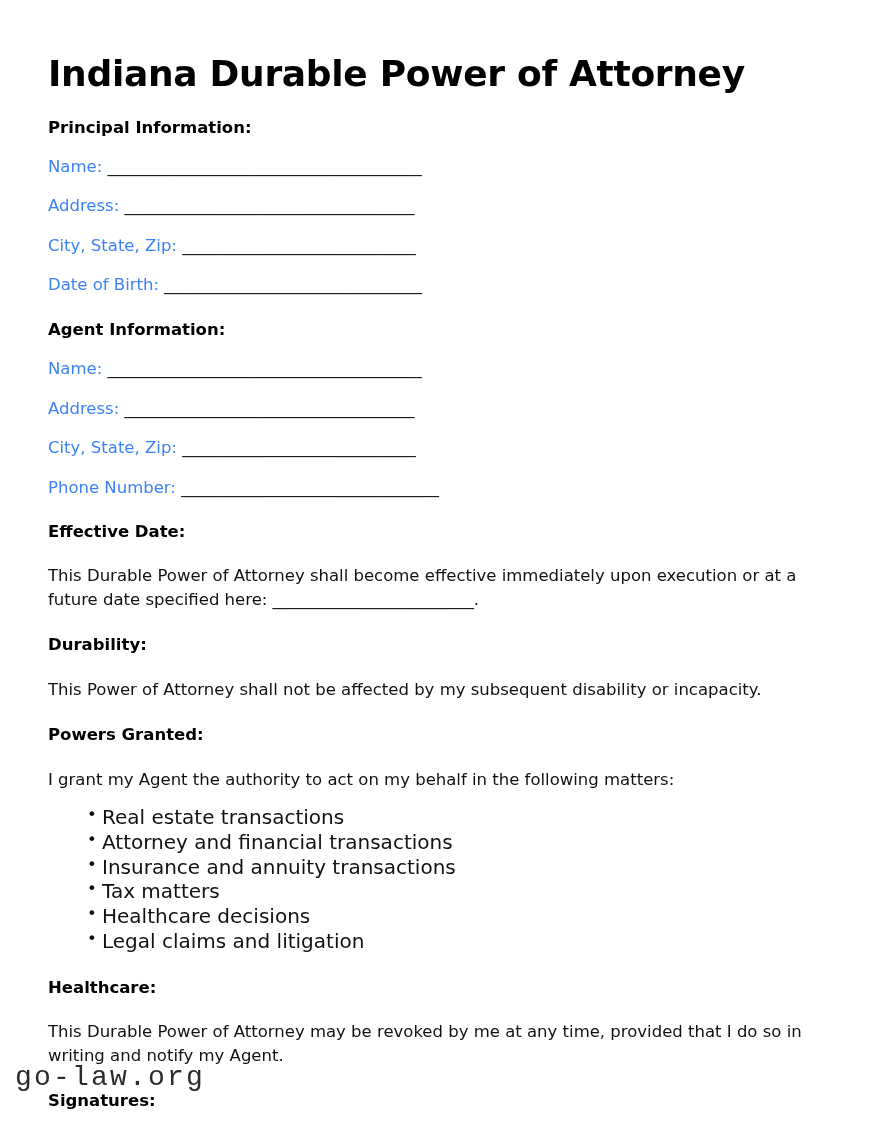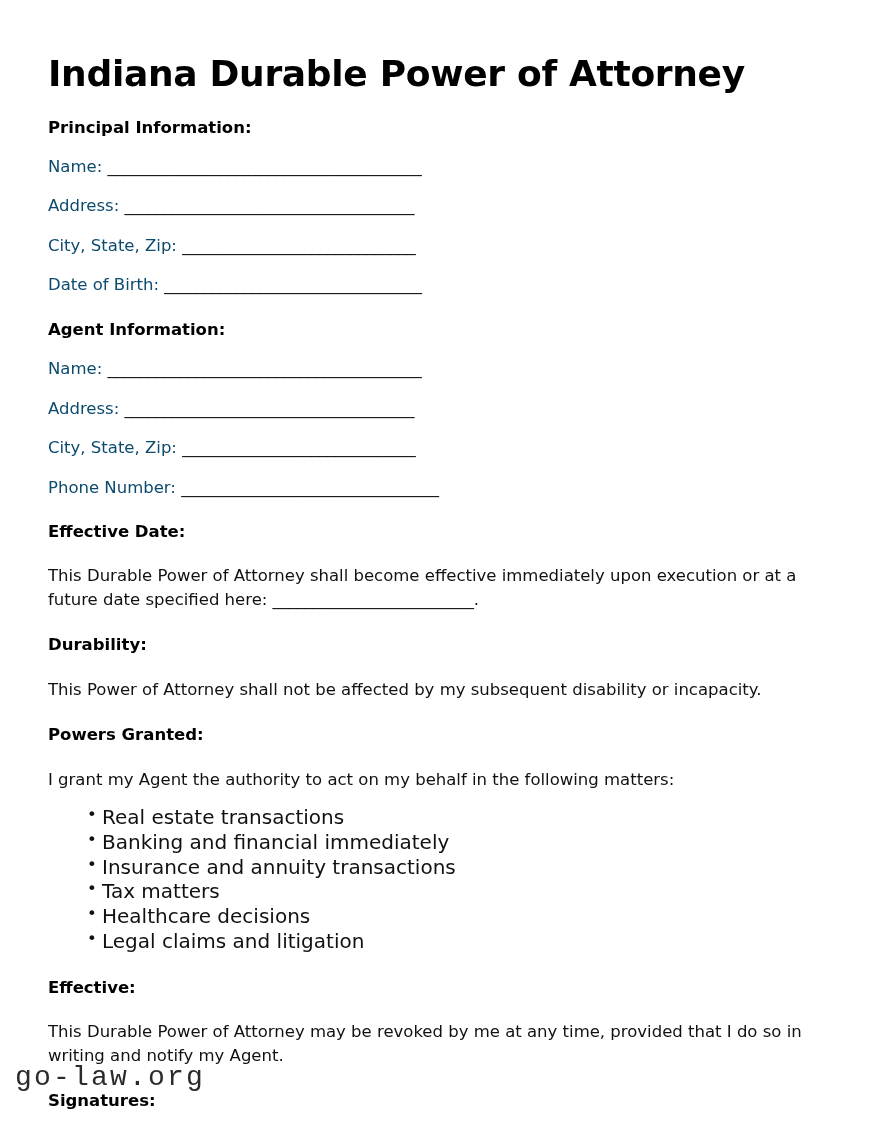--- a/index.html
+++ b/index.html
@@ -64,21 +64,21 @@
 
   .field-row {
     font-size: 16.5px;
     line-height: 1.3;
     margin: 0;
     padding-top: 18px;
     color: #111;
     white-space: nowrap;
   }
   .field-label {
-    color: #0c4a6e;
+    color: #3b82f6;
     text-align: right;
   }
   .field-blank {
     color: #111;
     letter-spacing: -0.2px;
     margin-top: 25px;
   }
 
   .blank-inline {
     letter-spacing: -0.2px;
@@ -177,28 +177,28 @@
     <h2 class="section-heading">Durability:</h2>
 
     <p class="body-text">This Power of Attorney shall not be affected by my subsequent disability or incapacity.</p>
 
     <h2 class="section-heading">Powers Granted:</h2>
 
     <p class="body-text">I grant my Agent the authority to act on my behalf in the following matters:</p>
 
     <ul class="powers-list">
       <li>Real estate transactions</li>
-      <li>Banking and financial immediately</li>
+      <li>Attorney and financial transactions</li>
       <li>Insurance and annuity transactions</li>
       <li>Tax matters</li>
       <li>Healthcare decisions</li>
       <li>Legal claims and litigation</li>
     </ul>
 
-    <h2 class="section-heading">Effective:</h2>
+    <h2 class="section-heading">Healthcare:</h2>
 
     <p class="body-text">This Durable Power of Attorney may be revoked by me at any time, provided that I do so in writing and notify my Agent.</p>
 
     <h2 class="section-heading">Signatures:</h2>
 
   </div>
 </div>
 
 <div class="watermark">go-law.org</div>
 

